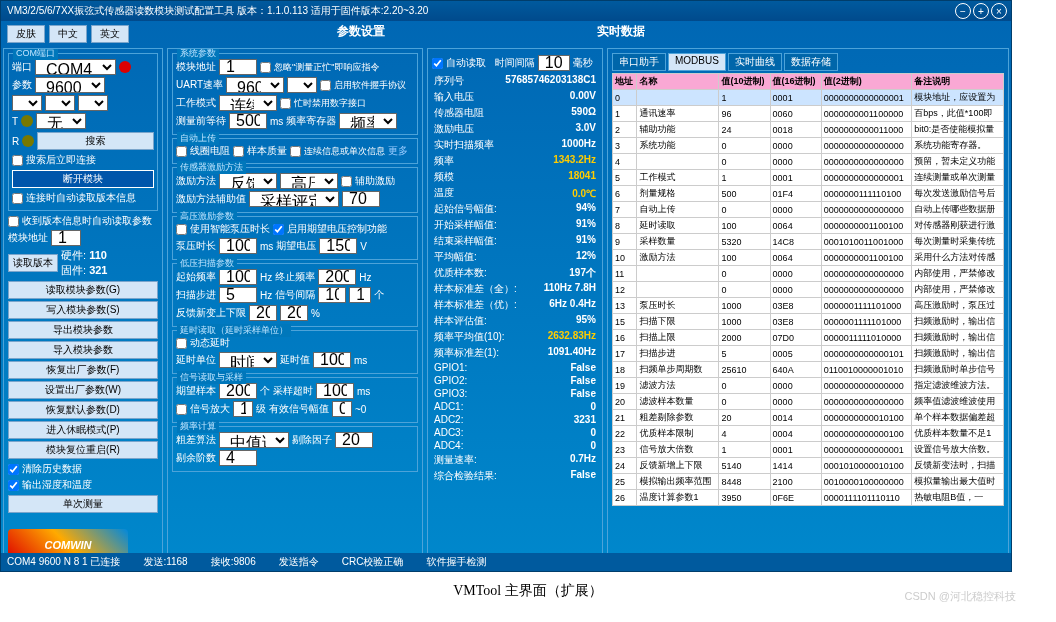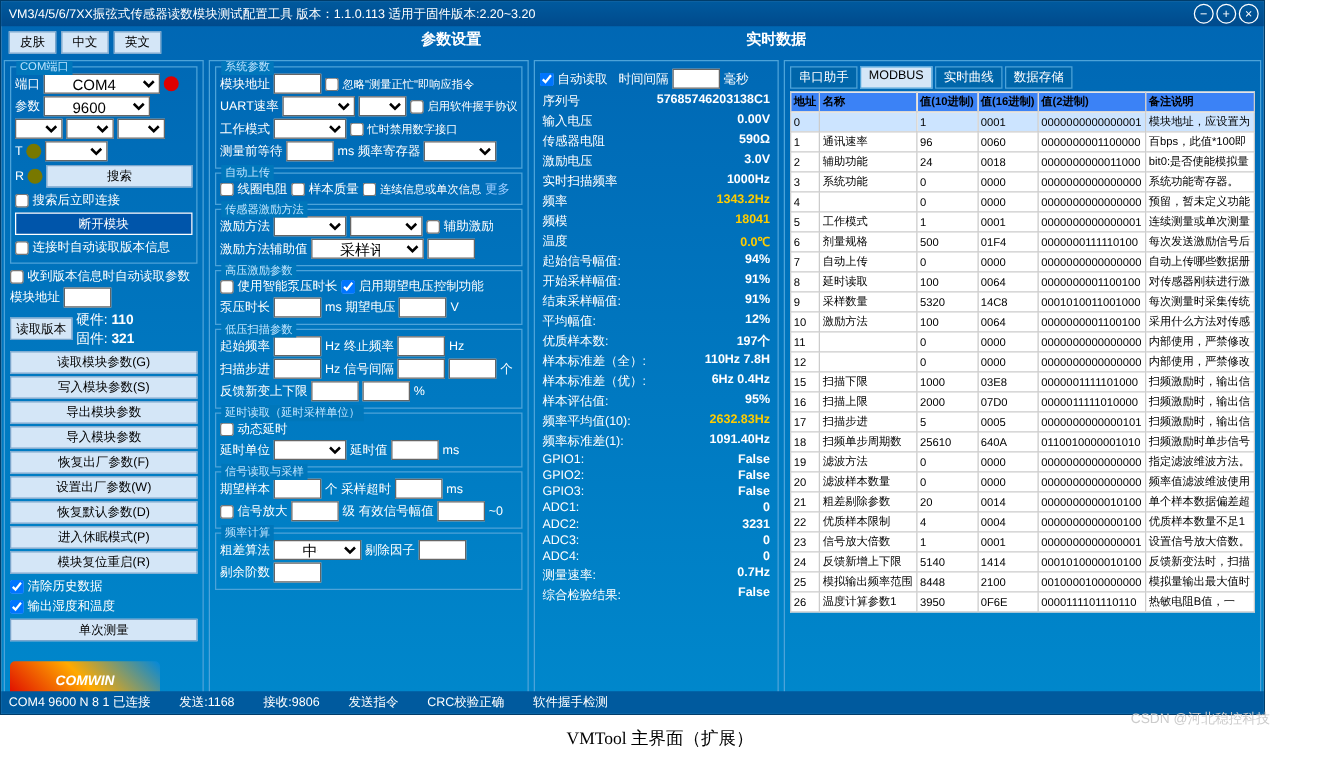--- a/index.html
+++ b/index.html
@@ -7,59 +7,59 @@
     .window { width: 1012px; height: 572px; background: linear-gradient(to bottom, #0066b3, #0088cc); border: 1px solid #003d6b; position: relative; color: #fff; }
     .titlebar { height: 20px; background: linear-gradient(to bottom, #005a9e, #004a8c); display: flex; align-items: center; padding: 0 6px; font-size: 10px; }
     .titlebar .title-icons { position: absolute; right: 4px; display: flex; gap: 2px; }
     .titlebar .title-icons span { width: 16px; height: 16px; border: 1px solid #fff; border-radius: 50%; display: flex; align-items: center; justify-content: center; cursor: pointer; font-size: 10px; }
     .toolbar { display: flex; gap: 4px; padding: 2px 6px; align-items: center; }
     .toolbar button { font-size: 10px; padding: 1px 8px; background: #d4e6f7; border: 1px solid #7aa5cc; cursor: pointer; color: #000; }
     .main { display: flex; height: calc(100% - 58px); }
     .col { border: 1px solid #4da3d9; margin: 2px; padding: 4px; overflow: hidden; }
     .col1 { width: 160px; }
     .col2 { width: 256px; }
-    .col3 { width: 196px; }
+    .col3 { width: 176px; }
     .col4 { flex: 1; }
     .section-hdr { font-size: 12px; font-weight: bold; text-align: center; margin-bottom: 4px; color: #fff; }
     .group { border: 1px solid #4da3d9; padding: 3px; margin-bottom: 3px; position: relative; }
     .group-title { position: absolute; top: -7px; left: 4px; background: #0077bb; padding: 0 3px; font-size: 9px; color: #bde4ff; }
     .row { display: flex; align-items: center; margin: 2px 0; gap: 3px; }
     .lbl { font-size: 10px; white-space: nowrap; }
-    select, input[type=text] { font-size: 12px; padding: 0 18px; background: #fff; border: 1px solid #666; color: #000; height: 16px; }
+    select, input[type=text] { font-size: 16px; padding: 0 6px; background: #fff; border: 1px solid #666; color: #000; height: 16px; }
     input[type=checkbox] { width: 11px; height: 11px; }
     button.btn { font-size: 10px; padding: 1px 4px; background: #d4e6f7; border: 1px solid #7aa5cc; color: #000; cursor: pointer; width: 100%; margin: 1px 0; }
     .dot { width: 12px; height: 12px; border-radius: 50%; display: inline-block; }
     .dot-red { background: #d00; }
     .dot-olive { background: #787800; }
     .data-row { display: flex; justify-content: space-between; padding: 1px 2px; font-size: 10px; }
     .data-row .val { color: #fff; font-weight: bold; }
     .data-row.hi .val { color: #ffcc00; }
     .tabs { display: flex; gap: 2px; margin-bottom: 2px; }
     .tab { padding: 1px 6px; font-size: 10px; border: 1px solid #4da3d9; cursor: pointer; background: #0066aa; }
     .tab.active { background: #d4e6f7; color: #000; }
     table { width: 100%; border-collapse: collapse; font-size: 9px; background: #fff; color: #000; }
     th, td { border: 1px solid #ccc; padding: 1px 2px; text-align: left; white-space: nowrap; overflow: hidden; }
-    th { background: #3b82f6; }
+    th { background: #f9a8d4; }
     tr.sel td { background: #cce4ff; }
     .tbl-wrap { height: 445px; overflow-y: auto; }
     .statusbar { height: 18px; background: #005a9e; display: flex; align-items: center; padding: 0 6px; font-size: 10px; gap: 23px; position: absolute; bottom: 0; left: 0; right: 0; }
     .logo { text-align: center; margin-top: 15px; }
     .logo-img { width: 120px; height: 32px; background: linear-gradient(45deg, #d00, #fa0, #08d); border-radius: 4px; display: flex; align-items: center; justify-content: center; font-weight: bold; color: #fff; font-size: 11px; font-style: italic; }
     .logo-txt { font-size: 8px; color: #fff; }
     .caption { text-align: center; margin-top: 10px; font-size: 14px; font-family: serif; }
-    .watermark { position: absolute; bottom: 40px; right: 40px; color: #ccc; font-size: 11px; }
+    .watermark { position: absolute; bottom: 18px; right: 40px; color: #ccc; font-size: 11px; }
     .col2 .row input[type=text]{width:38px}
     .col2 .row select{width:58px}
   </style>
 </head>
 <body>
 
 <div class="window">
   <div class="titlebar">
-    <span>VM3/4/5/6/7XX振弦式传感器读数模块测试配置工具  版本：1.1.0.113 适用于固件版本:2.20~3.20</span>
+    <span>VM3/2/5/6/7XX振弦式传感器读数模块测试配置工具  版本：1.1.0.113 适用于固件版本:2.20~3.20</span>
     <div class="title-icons">
       <span>−</span>
       <span>+</span>
       <span>×</span>
     </div>
   </div>
   <div class="toolbar">
     <button>皮肤</button>
     <button>中文</button>
     <button>英文</button>
@@ -525,20 +525,28 @@
               </tr>
               <tr>
                 <td>12</td>
                 <td></td>
                 <td>0</td>
                 <td>0000</td>
                 <td>0000000000000000</td>
                 <td>内部使用，严禁修改</td>
               </tr>
               <tr>
+                <td>13</td>
+                <td>泵压时长</td>
+                <td>1000</td>
+                <td>03E8</td>
+                <td>0000001111101000</td>
+                <td>高压激励时，泵压过</td>
+              </tr>
+              <tr>
                 <td>15</td>
                 <td>扫描下限</td>
                 <td>1000</td>
                 <td>03E8</td>
                 <td>0000001111101000</td>
                 <td>扫频激励时，输出信</td>
               </tr>
               <tr>
                 <td>16</td>
                 <td>扫描上限</td>

